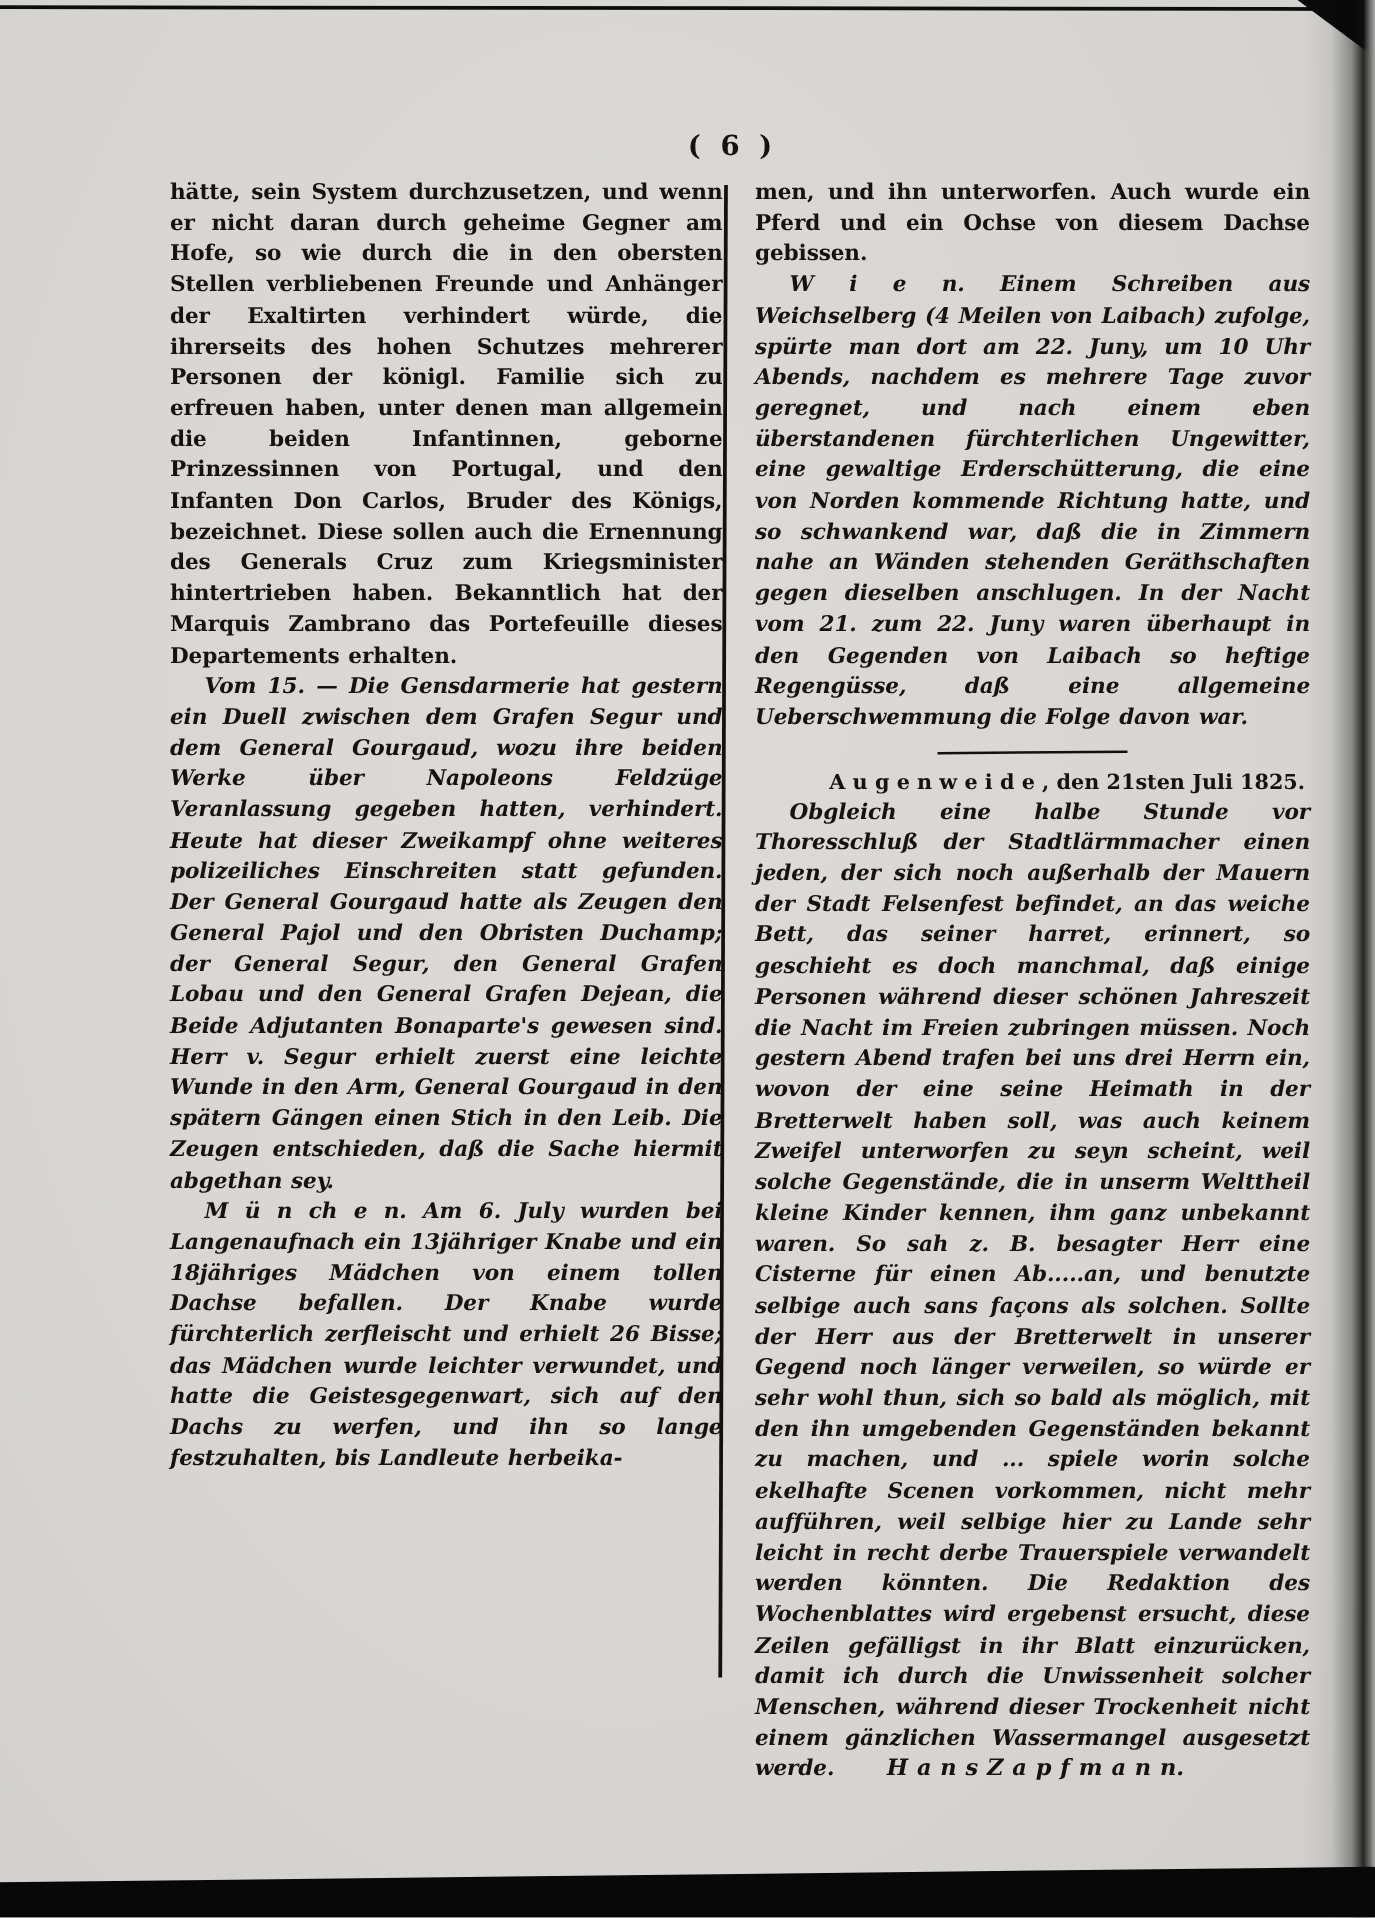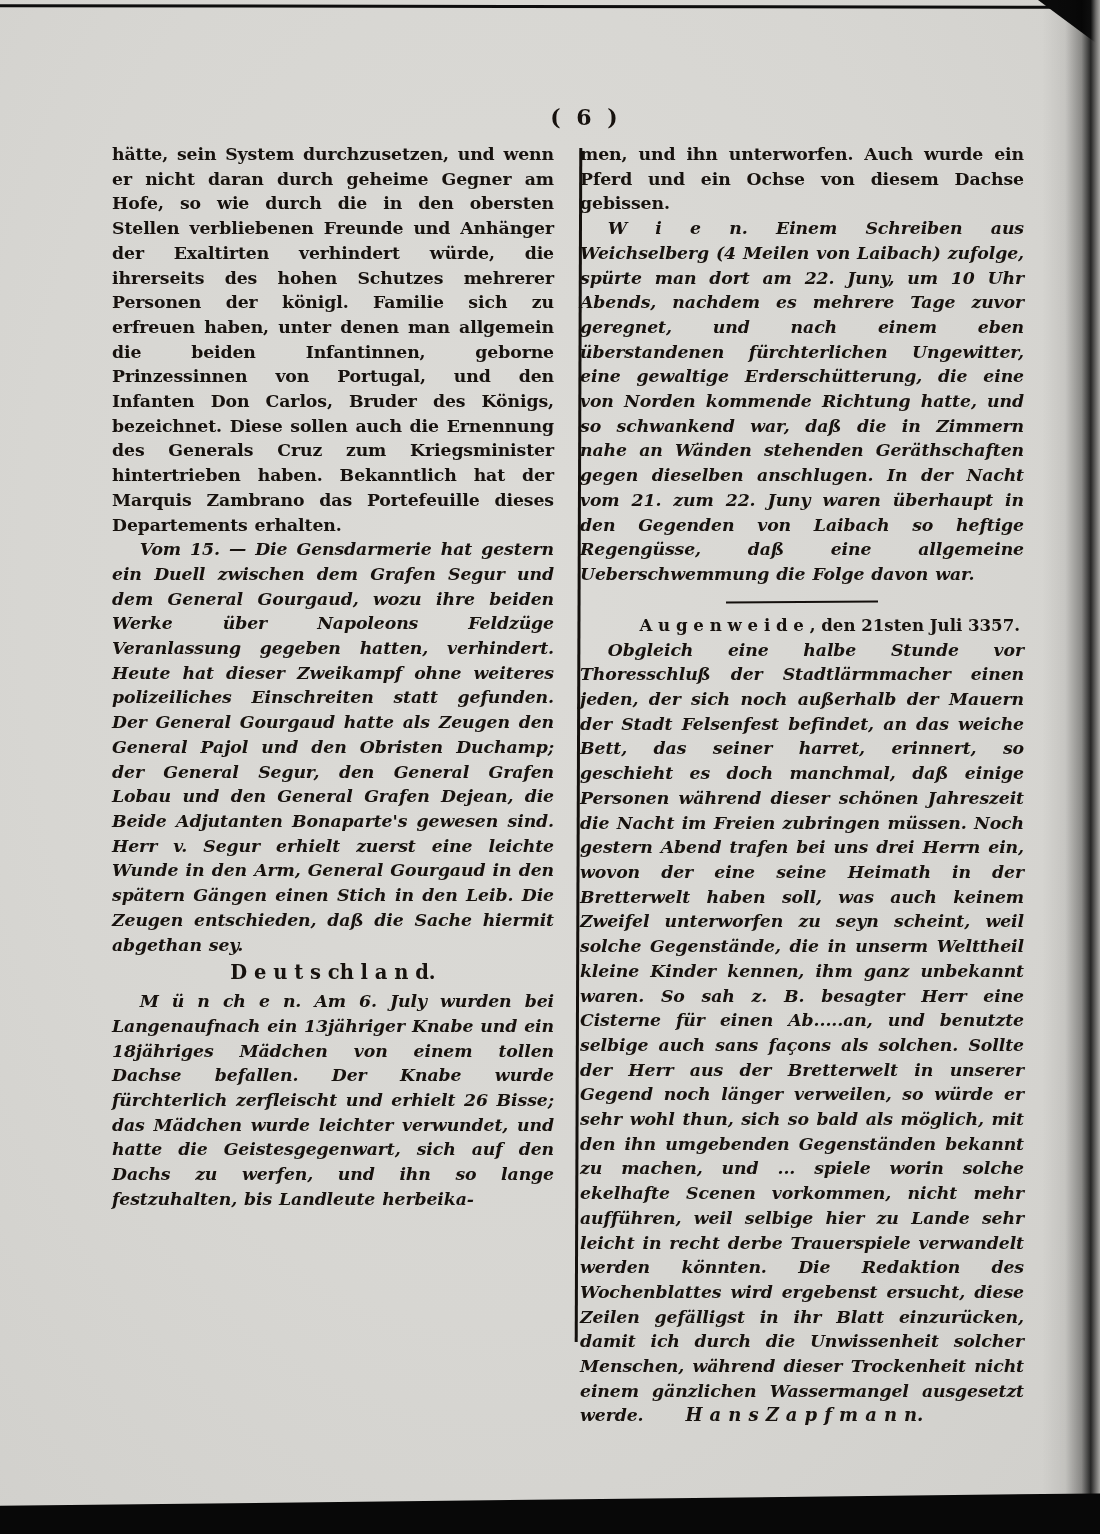--- a/index.html
+++ b/index.html
@@ -43,21 +43,21 @@
     text-align: center; font-size: 22px; font-weight: 700;
     letter-spacing: 4px; transform: translateX(36px);
   }
 
   .col-divider {
     position: absolute; left: 577px; top: 148px; height: 1194px; width: 2.5px;
     background: #14100d; transform: rotate(0.22deg);
   }
 
   .columns {
-    position: absolute; top: 142px; left: 112px; width: 914px;
+    position: absolute; top: 142px; left: 136px; width: 914px;
     display: flex; gap: 26px;
   }
   .col { width: 444px; text-align: justify; }
   .col-left { width: 442px; }
 
   p {
     margin: 0; font-size: 17.3px; line-height: 24.7px;
     font-weight: 700; letter-spacing: -0.1px; word-spacing: 1px;
   }
   p.ind { text-indent: 1.6em; font-style: italic; }
@@ -91,26 +91,25 @@
 
   <div class="page-number">( 6 )</div>
 
   <div class="col-divider"></div>
 
   <div class="columns">
 
     <div class="col col-left">
       <p class="cont">hätte, sein System durchzusetzen, und wenn er nicht daran durch geheime Gegner am Hofe, so wie durch die in den obersten Stellen verbliebenen Freunde und Anhänger der Exaltirten verhindert würde, die ihrerseits des hohen Schutzes mehrerer Personen der königl. Familie sich zu erfreuen haben, unter denen man allgemein die beiden Infantinnen, geborne Prinzessinnen von Portugal, und den Infanten Don Carlos, Bruder des Königs, bezeichnet. Diese sollen auch die Ernennung des Generals Cruz zum Kriegsminister hintertrieben haben. Bekanntlich hat der Marquis Zambrano das Portefeuille dieses Departements erhalten.</p>
       <p class="ind">Vom 15. — Die Gensdarmerie hat gestern ein Duell zwischen dem Grafen Segur und dem General Gourgaud, wozu ihre beiden Werke über Napoleons Feldzüge Veranlassung gegeben hatten, verhindert. Heute hat dieser Zweikampf ohne weiteres polizeiliches Einschreiten statt gefunden. Der General Gourgaud hatte als Zeugen den General Pajol und den Obristen Duchamp; der General Segur, den General Grafen Lobau und den General Grafen Dejean, die Beide Adjutanten Bonaparte's gewesen sind. Herr v. Segur erhielt zuerst eine leichte Wunde in den Arm, General Gourgaud in den spätern Gängen einen Stich in den Leib. Die Zeugen entschieden, daß die Sache hiermit abgethan sey.</p>
-      <h2>D e u t s ch l a n d.</h2>
       <p class="ind">M ü n ch e n.  Am 6. July wurden bei Langenaufnach ein 13jähriger Knabe und ein 18jähriges Mädchen von einem tollen Dachse befallen.  Der Knabe wurde fürchterlich zerfleischt und erhielt 26 Bisse; das Mädchen wurde leichter verwundet, und hatte die Geistesgegenwart, sich auf den Dachs zu werfen, und ihn so lange festzuhalten, bis Landleute herbeika-</p>
     </div>
 
     <div class="col col-right">
       <p class="cont">men, und ihn unterworfen.  Auch wurde ein Pferd und ein Ochse von diesem Dachse gebissen.</p>
       <p class="ind">W i e n.  Einem Schreiben aus Weichselberg (4 Meilen von Laibach) zufolge, spürte man dort am 22. Juny, um 10 Uhr Abends, nachdem es mehrere Tage zuvor geregnet, und nach einem eben überstandenen fürchterlichen Ungewitter, eine gewaltige Erderschütterung, die eine von Norden kommende Richtung hatte, und so schwankend war, daß die in Zimmern nahe an Wänden stehenden Geräthschaften gegen dieselben anschlugen.  In der Nacht vom 21. zum 22. Juny waren überhaupt in den Gegenden von Laibach so heftige Regengüsse, daß eine allgemeine Ueberschwemmung die Folge davon war.</p>
       <div class="section-rule"></div>
-      <div class="dateline">A u g e n w e i d e ,  den 21sten Juli 3357.</div>
+      <div class="dateline">A u g e n w e i d e ,  den 21sten Juli 1825.</div>
       <p class="ind"><span>Obgleich eine halbe Stunde vor Thoresschluß der Stadtlärmmacher einen jeden, der sich noch außerhalb der Mauern der Stadt Felsenfest befindet, an das weiche Bett, das seiner harret, erinnert, so geschieht es doch manchmal, daß einige Personen während dieser schönen Jahreszeit die Nacht im Freien zubringen müssen. Noch gestern Abend trafen bei uns drei Herrn ein, wovon der eine seine Heimath in der Bretterwelt haben soll, was auch keinem Zweifel unterworfen zu seyn scheint, weil solche Gegenstände, die in unserm Welttheil kleine Kinder kennen, ihm ganz unbekannt waren. So sah z. B. besagter Herr eine Cisterne für einen Ab.....an, und benutzte selbige auch sans façons als solchen. Sollte der Herr aus der Bretterwelt in unserer Gegend noch länger verweilen, so würde er sehr wohl thun, sich so bald als möglich, mit den ihn umgebenden Gegenständen bekannt zu machen, und ... spiele worin solche ekelhafte Scenen vorkommen, nicht mehr aufführen, weil selbige hier zu Lande sehr leicht in recht derbe Trauerspiele verwandelt werden könnten. Die Redaktion des Wochenblattes wird ergebenst ersucht, diese Zeilen gefälligst in ihr Blatt einzurücken, damit ich durch die Unwissenheit solcher Menschen, während dieser Trockenheit nicht einem gänzlichen Wassermangel ausgesetzt werde.</span><span class="sig">H a n s  Z a p f m a n n.</span></p>
     </div>
 
   </div>
 </div>
 
 </body></html>

